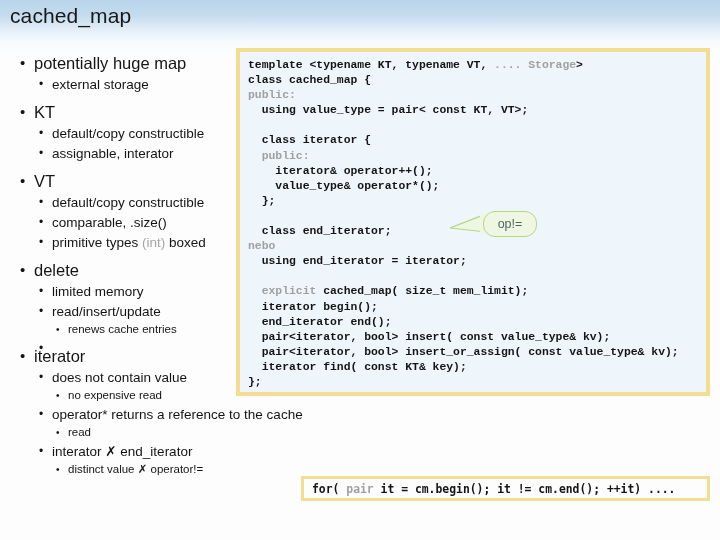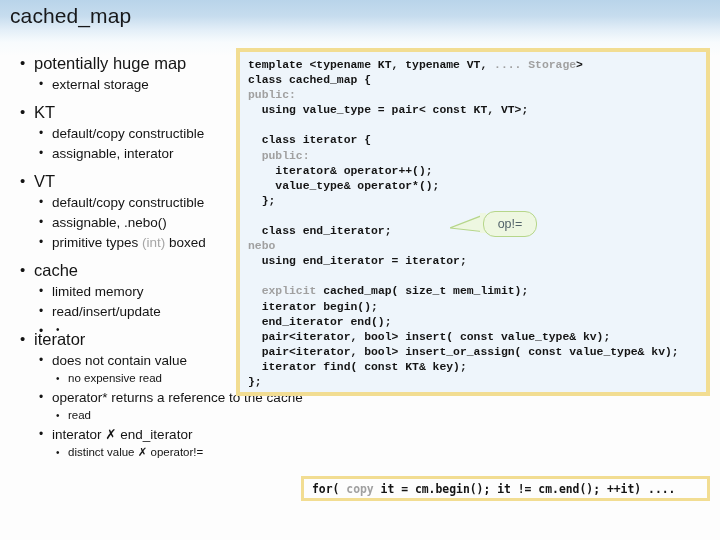--- a/index.html
+++ b/index.html
@@ -185,26 +185,26 @@
   <div id="band-fade"></div>
 
   <div id="bullets">
       <div class="bl l1"><span class="bullet">•</span><span class="txt">potentially huge map</span></div>
       <div class="bl l2"><span class="bullet">•</span><span class="txt">external storage</span></div>
       <div class="bl l1"><span class="bullet">•</span><span class="txt">KT</span></div>
       <div class="bl l2"><span class="bullet">•</span><span class="txt">default/copy constructible</span></div>
       <div class="bl l2"><span class="bullet">•</span><span class="txt">assignable, interator</span></div>
       <div class="bl l1"><span class="bullet">•</span><span class="txt">VT</span></div>
       <div class="bl l2"><span class="bullet">•</span><span class="txt">default/copy constructible</span></div>
-      <div class="bl l2"><span class="bullet">•</span><span class="txt">assignable, .nebo()</span></div>
+      <div class="bl l2"><span class="bullet">•</span><span class="txt">comparable, .size()</span></div>
       <div class="bl l2"><span class="bullet">•</span><span class="txt">primitive types <span class="gray">(int)</span> boxed</span></div>
-      <div class="bl l1"><span class="bullet">•</span><span class="txt">cache</span></div>
+      <div class="bl l1"><span class="bullet">•</span><span class="txt">delete</span></div>
       <div class="bl l2"><span class="bullet">•</span><span class="txt">limited memory</span></div>
       <div class="bl l2"><span class="bullet">•</span><span class="txt">read/insert/update</span></div>
-      <div class="bl l3"><span class="bullet">•</span></div>
+      <div class="bl l3"><span class="bullet">•</span><span class="txt">renews cache entries</span></div>
       <div class="bl l2"><span class="bullet">•</span></div>
       <div class="bl l1"><span class="bullet">•</span><span class="txt">iterator</span></div>
       <div class="bl l2"><span class="bullet">•</span><span class="txt">does not contain value</span></div>
       <div class="bl l3"><span class="bullet">•</span><span class="txt">no expensive read</span></div>
       <div class="bl l2"><span class="bullet">•</span><span class="txt">operator* returns a reference to the cache</span></div>
       <div class="bl l3"><span class="bullet">•</span><span class="txt">read</span></div>
       <div class="bl l2"><span class="bullet">•</span><span class="txt">interator ✗ end_iterator</span></div>
       <div class="bl l3"><span class="bullet">•</span><span class="txt">distinct value ✗ operator!=</span></div>
     </div>
 
@@ -215,16 +215,16 @@
   <svg id="callout-tail" viewBox="0 0 36 26" preserveAspectRatio="none">
     <polygon points="0,18 36,4 36,22" fill="#eef7e1" stroke="#b6d68a" stroke-width="1.2"></polygon>
     <rect x="30" y="3" width="8" height="20" fill="#eef7e1" stroke="none"></rect>
   </svg>
 
   <div id="callout">
     <div id="callout-label">op!=</div>
   </div>
 
   <div id="bottom-code-box">
-    <div id="bottom-code-text"><div><span>for( </span><span class="kw">copy</span><span> it = cm.begin(); it != cm.end(); ++it) ....</span></div></div>
+    <div id="bottom-code-text"><div><span>for( </span><span class="kw">pair</span><span> it = cm.begin(); it != cm.end(); ++it) ....</span></div></div>
   </div>
 
 </div>
 
 </body></html>

